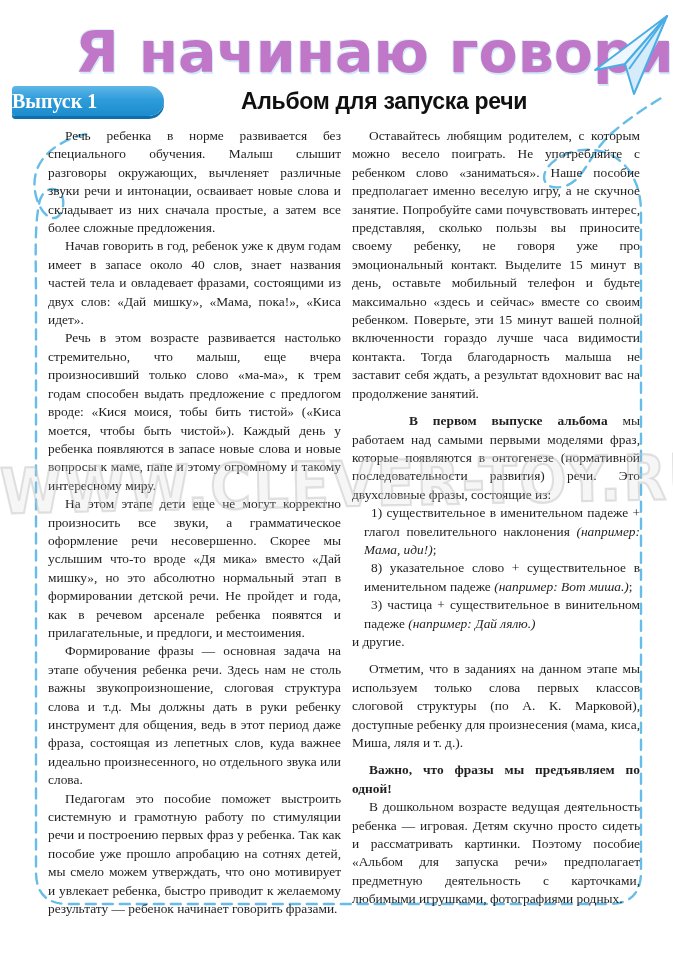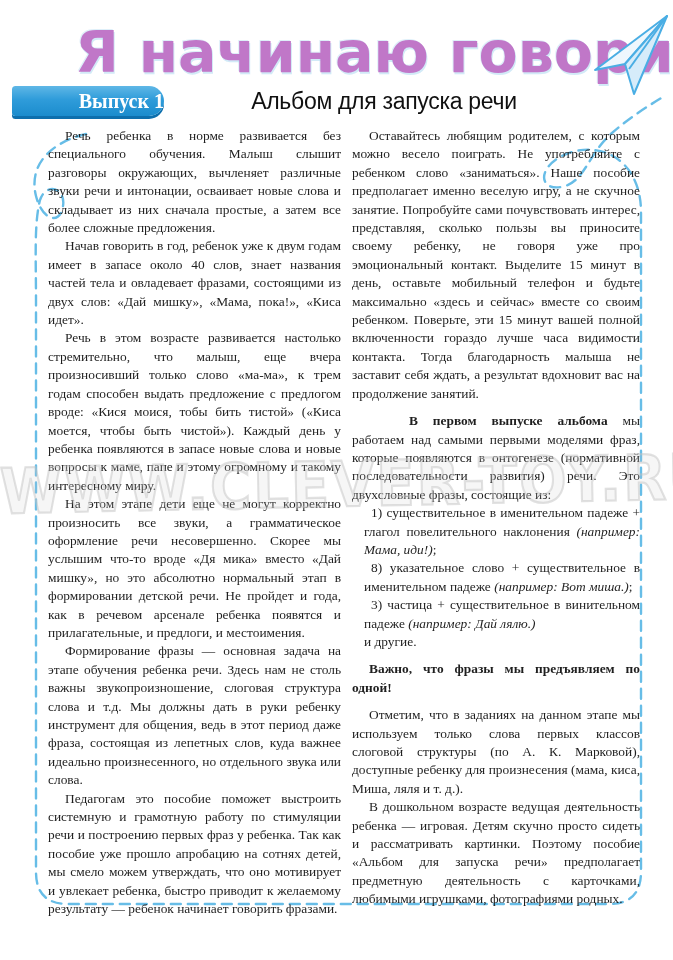--- a/index.html
+++ b/index.html
@@ -18,28 +18,28 @@
     font-weight:bold;font-size:57px;line-height:64px;
     color:#c077c8;
     text-shadow:1px 2px 0 rgba(173,216,240,.55), -1px -1px 0 rgba(173,216,240,.4);
     letter-spacing:0px;white-space:nowrap;
   }
   .issue-badge{
     position:absolute;top:86px;left:12px;width:152px;height:30px;
     background:linear-gradient(#5fb7e6 0%, #2f9cda 45%, #1b8ccd 100%);
     border-radius:4px 17px 17px 4px;
     box-shadow:0 3px 0 #0d6fad;
-    color:#ffffff;text-align:right;
+    color:#ffffff;text-align:left;
     font-family:"Liberation Serif", serif;font-weight:bold;
     font-size:20px;line-height:30px;
   }
   .subtitle{
     position:absolute;top:88px;left:178px;width:412px;
     text-align:center;
-    font-family:"Liberation Sans", sans-serif;font-weight:normal;
+    font-family:"Liberation Sans", sans-serif;font-weight:bold;
     font-size:23px;line-height:27px;color:#101010;
     letter-spacing:-0.3px;white-space:nowrap;
   }
   .plane{position:absolute;top:12px;right:2px;width:82px;height:88px;}
 
   
   .deco{position:absolute;inset:0;width:673px;height:960px;pointer-events:none;z-index:0;}
 
   
   .watermark{
@@ -56,21 +56,21 @@
   .col{
     position:absolute;top:127px;z-index:2;
     font-size:13.4px;line-height:18.4px;color:#1f1f1f;
     text-align:justify;
   }
   .col-left{left:48px;width:293px;}
   .col-right{left:352px;width:288px;}
   .col p{margin:0;text-indent:17px;}
   .col p.sp{margin-top:9px;}
   .col p.li{margin-left:12px;text-indent:7px;}
-  .col p.li-tail{margin-left:12px;text-indent:0;}
+  .col p.li-tail{text-indent:0;}
   .bold{font-weight:bold;margin-left:40px;}
 </style>
 </head>
 <body>
 
 <div class="page">
 
   <svg class="deco" viewBox="0 0 673 960" xmlns="http://www.w3.org/2000/svg">
     <path d="M 86 134
          C 52 142, 28 164, 36 196
@@ -111,19 +111,19 @@
 
   </div>
 
   <div class="col col-right">
     <p>Оставайтесь любящим родителем, с которым можно весело поиграть. Не употребляйте с ребенком слово «заниматься». Наше пособие предполагает именно веселую игру, а не скучное занятие. Попробуйте сами почувствовать интерес, представляя, сколько пользы вы приносите своему ребенку, не говоря уже про эмоциональный контакт. Выделите 15 минут в день, оставьте мобильный телефон и будьте максимально «здесь и сейчас» вместе со своим ребенком. Поверьте, эти 15 минут вашей полной включенности гораздо лучше часа видимости контакта. Тогда благодарность малыша не заставит себя ждать, а результат вдохновит вас на продолжение занятий.</p>
     <p class="sp"><span class="bold">В первом выпуске альбома</span><span> мы работаем над самыми первыми моделями фраз, которые появляются в онтогенезе (нормативной последовательности развития) речи. Это двухсловные фразы, состоящие из:</span></p>
     <p class="li"><span>1) существительное в именительном падеже + глагол повелительного наклонения </span><i>(например: Мама, иди!)</i><span>;</span></p>
     <p class="li"><span>8) указательное слово + существительное в именительном падеже </span><i>(например: Вот миша.)</i><span>;</span></p>
     <p class="li"><span>3) частица + существительное в винительном падеже </span><i>(например: Дай лялю.)</i><span></span></p>
     <p class="li-tail">и другие.</p>
+    <p class="sp">Отметим, что в заданиях на данном этапе мы используем только слова первых классов слоговой структуры (по А. К. Марковой), доступные ребенку для произнесения (мама, киса, Миша, ляля и т. д.).</p>
     <p class="sp bold">Важно, что фразы мы предъявляем по одной!</p>
-    <p class="sp">Отметим, что в заданиях на данном этапе мы используем только слова первых классов слоговой структуры (по А. К. Марковой), доступные ребенку для произнесения (мама, киса, Миша, ляля и т. д.).</p>
     <p>В дошкольном возрасте ведущая деятельность ребенка — игровая. Детям скучно просто сидеть и рассматривать картинки. Поэтому пособие «Альбом для запуска речи» предполагает предметную деятельность с карточками, любимыми игрушками, фотографиями родных.</p>
 
   </div>
 
 </div>
 
 </body></html>

